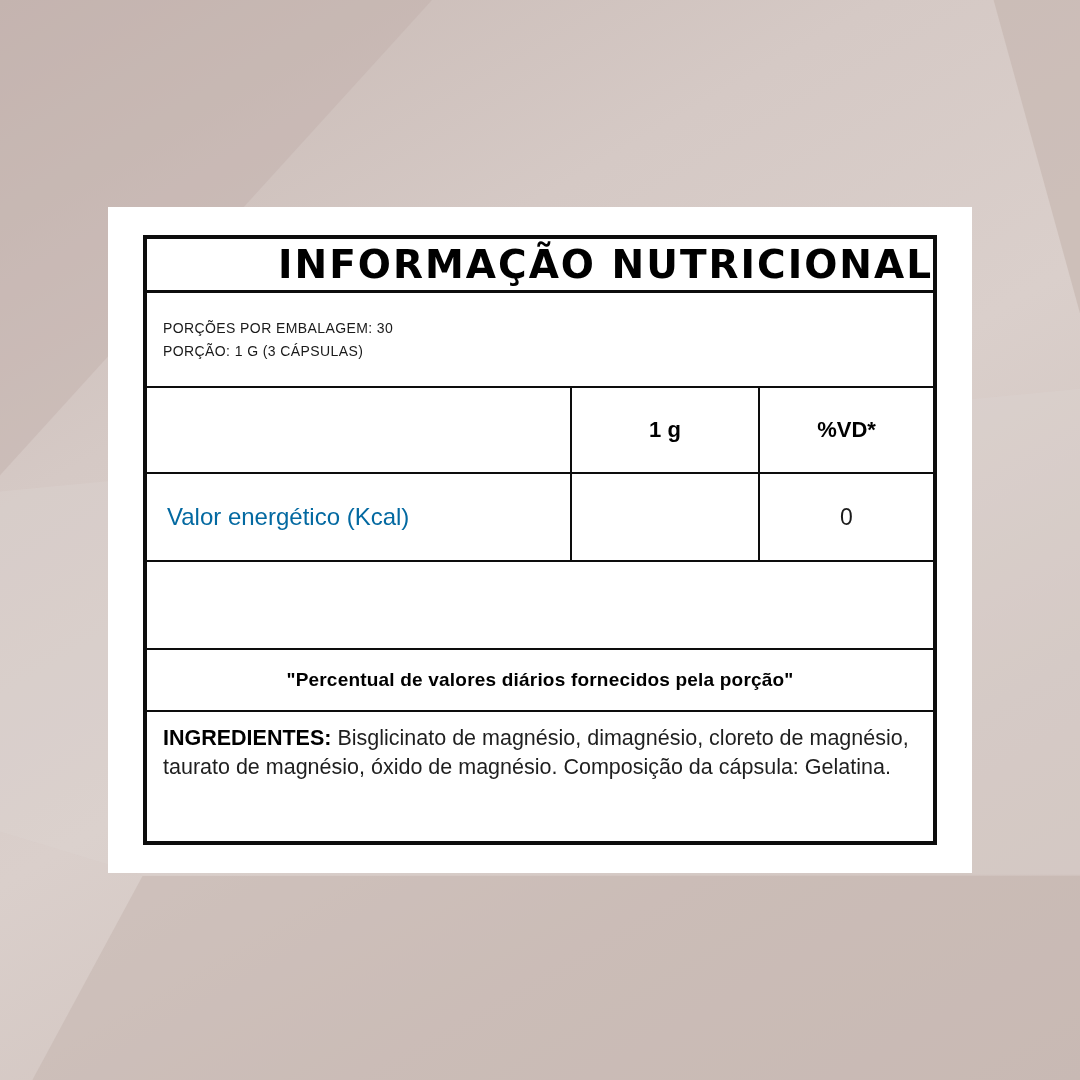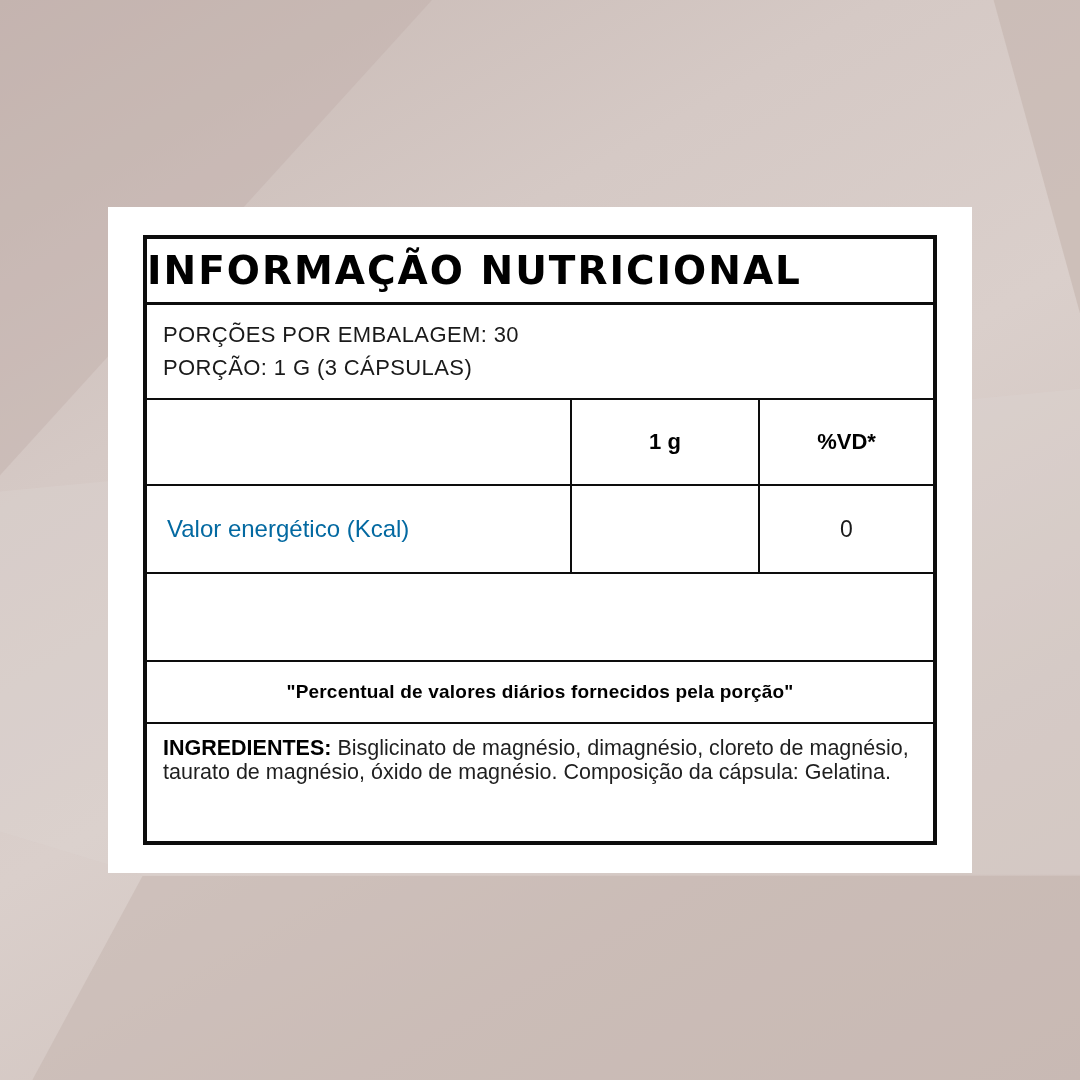--- a/index.html
+++ b/index.html
@@ -27,39 +27,39 @@
     left: 35px; top: 28px; right: 35px; bottom: 28px;
     border: 4px solid #0d0d0d;
     display: flex;
     flex-direction: column;
     background: #fff;
   }
   .row { border-bottom: 2px solid #0d0d0d; }
   .row:last-child { border-bottom: none; }
 
   .row-title {
-    height: 66px;
+    height: 54px;
     border-bottom-width: 3px;
-    display: flex; align-items: center; justify-content: flex-start;
+    display: flex; align-items: center; justify-content: flex-end;
   }
   .title-text {
     font-family: "DejaVu Sans", sans-serif;
     font-weight: 900;
     font-size: 39px;
     letter-spacing: 2px;
     color: #000;
   }
 
   .row-serving {
     height: 95px;
     display: flex; flex-direction: column; justify-content: center;
     padding: 0 16px;
     gap: 7px;
   }
-  .serving-line { font-size: 22px; letter-spacing: .4px; color: #1a1a1a; }
+  .serving-line { font-size: 14px; letter-spacing: .4px; color: #1a1a1a; }
 
   .grid-row {
     display: grid;
     grid-template-columns: 423px 188px 1fr;
   }
   .row-header   { height: 86px; }
   .row-nutrient { height: 88px; }
   .cell { display: flex; align-items: center; }
   .cell-label { padding-left: 20px; font-size: 24px; color: #0369a1; }
   .cell-mid, .cell-right { justify-content: center; border-left: 2px solid #0d0d0d; }
@@ -69,21 +69,21 @@
   .row-footnote {
     height: 62px;
     display: flex; align-items: center; justify-content: center;
   }
   .footnote-text { font-size: 19px; font-weight: bold; color: #000; letter-spacing: .2px; }
 
   .row-ingredients {
     flex: 1;
     padding: 12px 16px 16px 16px;
     font-size: 21.5px;
-    line-height: 24px;
+    line-height: 29px;
     color: #1f1f1f;
   }
   .ingredients-label { font-weight: bold; color: #000; }
 </style>
 </head>
 <body>
 
 <div class="bg-shape bg-tl"></div>
 <div class="bg-shape bg-tr"></div>
 <div class="bg-shape bg-mid"></div>

